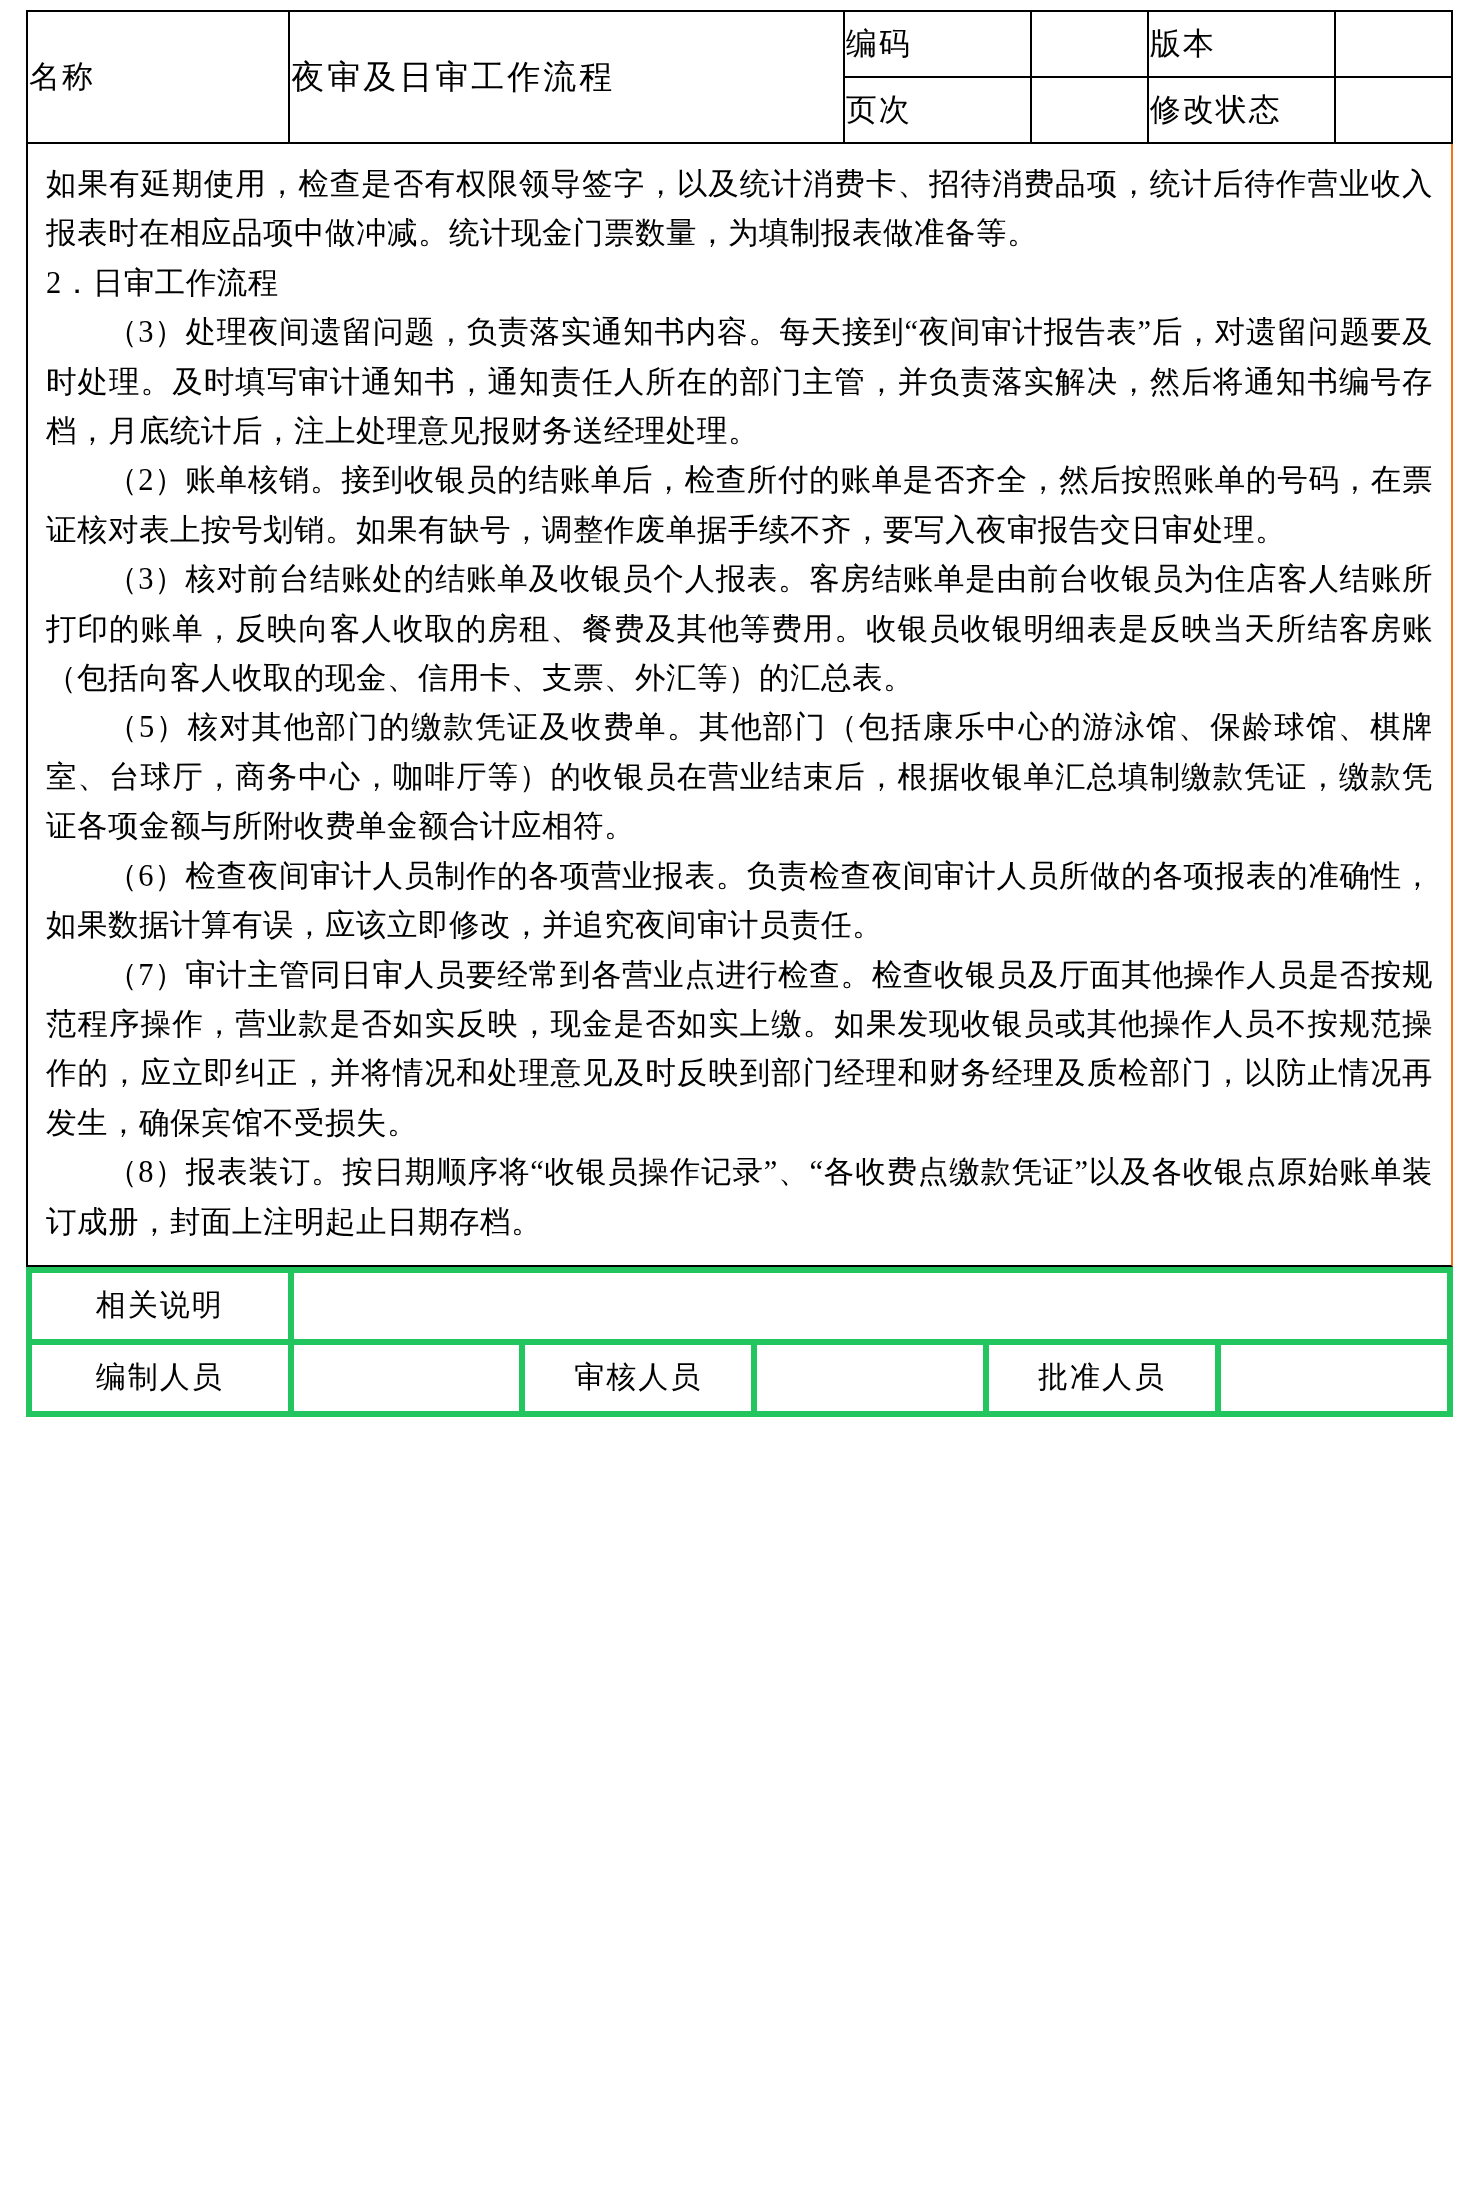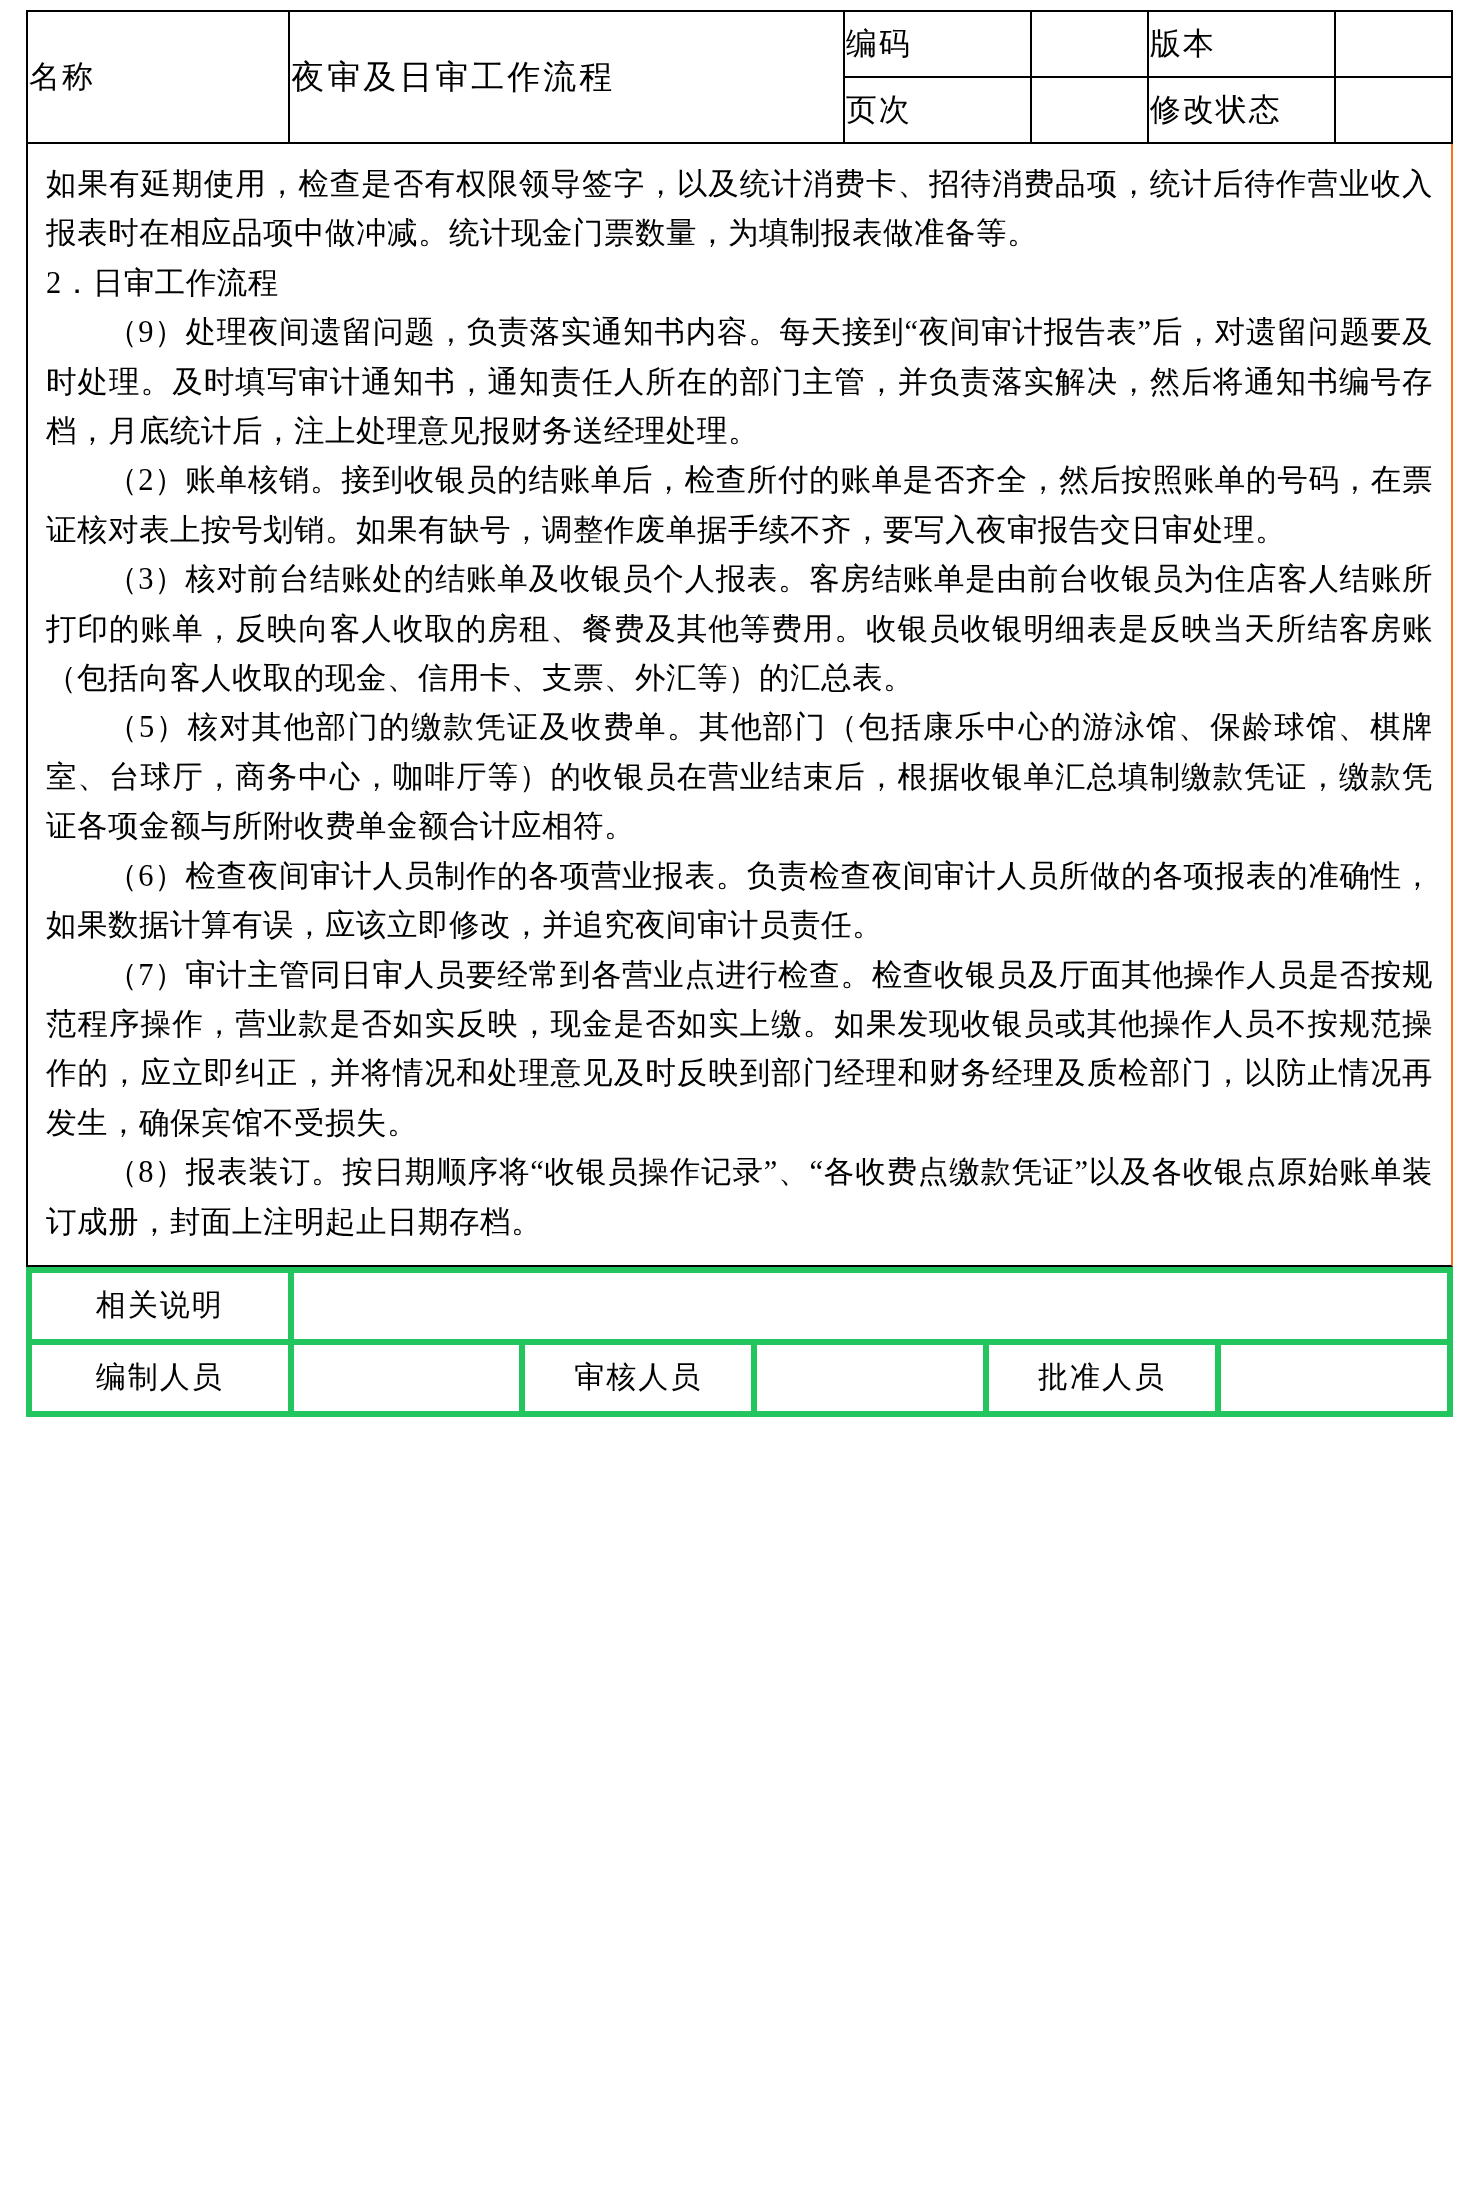--- a/index.html
+++ b/index.html
@@ -116,21 +116,21 @@
       <td class="blank"></td>
       <td class="lbl">修改状态</td>
       <td class="blank"></td>
     </tr>
   </tbody>
     </table>
 
   <div class="body-box">
     <p class="indent-2">如果有延期使用，检查是否有权限领导签字，以及统计消费卡、招待消费品项，统计后待作营业收入报表时在相应品项中做冲减。统计现金门票数量，为填制报表做准备等。</p>
     <p class="indent-num">2．日审工作流程</p>
-    <p class="para-indent">（9）处理夜间遗留问题，负责落实通知书内容。每天接到“夜间审计报告表”后，对遗留问题要及时处理。及时填写审计通知书，通知责任人所在的部门主管，并负责落实解决，然后将通知书编号存档，月底统计后，注上处理意见报财务送经理处理。</p>
+    <p class="para-indent">（3）处理夜间遗留问题，负责落实通知书内容。每天接到“夜间审计报告表”后，对遗留问题要及时处理。及时填写审计通知书，通知责任人所在的部门主管，并负责落实解决，然后将通知书编号存档，月底统计后，注上处理意见报财务送经理处理。</p>
     <p class="para-indent">（2）账单核销。接到收银员的结账单后，检查所付的账单是否齐全，然后按照账单的号码，在票证核对表上按号划销。如果有缺号，调整作废单据手续不齐，要写入夜审报告交日审处理。</p>
     <p class="para-indent">（3）核对前台结账处的结账单及收银员个人报表。客房结账单是由前台收银员为住店客人结账所打印的账单，反映向客人收取的房租、餐费及其他等费用。收银员收银明细表是反映当天所结客房账（包括向客人收取的现金、信用卡、支票、外汇等）的汇总表。</p>
     <p class="para-indent">（5）核对其他部门的缴款凭证及收费单。其他部门（包括康乐中心的游泳馆、保龄球馆、棋牌室、台球厅，商务中心，咖啡厅等）的收银员在营业结束后，根据收银单汇总填制缴款凭证，缴款凭证各项金额与所附收费单金额合计应相符。</p>
     <p class="para-indent">（6）检查夜间审计人员制作的各项营业报表。负责检查夜间审计人员所做的各项报表的准确性，如果数据计算有误，应该立即修改，并追究夜间审计员责任。</p>
     <p class="para-indent">（7）审计主管同日审人员要经常到各营业点进行检查。检查收银员及厅面其他操作人员是否按规范程序操作，营业款是否如实反映，现金是否如实上缴。如果发现收银员或其他操作人员不按规范操作的，应立即纠正，并将情况和处理意见及时反映到部门经理和财务经理及质检部门，以防止情况再发生，确保宾馆不受损失。</p>
     <p class="para-indent">（8）报表装订。按日期顺序将“收银员操作记录”、“各收费点缴款凭证”以及各收银点原始账单装订成册，封面上注明起止日期存档。</p>
   </div>
 
   <table class="foot-table">
     <tbody>

